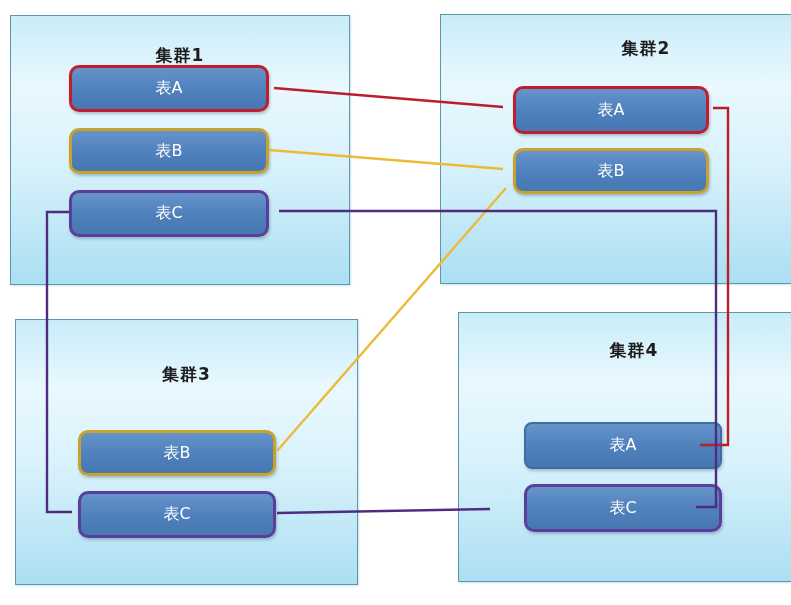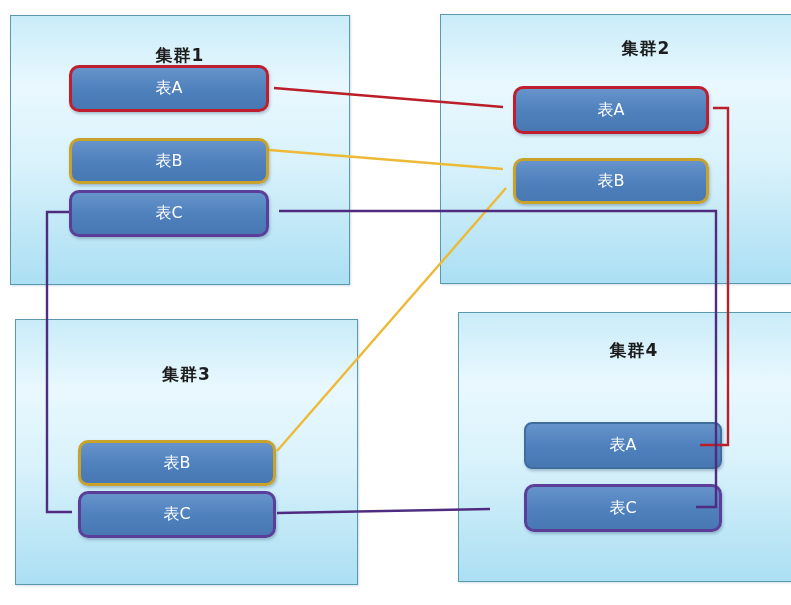--- a/index.html
+++ b/index.html
@@ -19,21 +19,21 @@
     font-size:17px; font-weight:600; color:#1d1d1d; letter-spacing:1px;
   }
   .tbox {
     position:absolute; box-sizing:border-box; border-radius:10px;
     background:linear-gradient(180deg,#6693ca 0%,#4e80bc 55%,#4878b2 100%);
     color:#ffffff; font-size:16px;
     display:flex; align-items:center; justify-content:center;
     box-shadow:1px 2px 3px rgba(60,90,120,0.35);
   }
   .accent-red    { border:3px solid #be1e2d; }
-  .accent-gold   { border:3px solid #c9a22b;margin-top:10px; }
+  .accent-gold   { border:3px solid #c9a22b; }
   .accent-purple { border:3px solid #5b3e99; }
   .accent-blue   { border:2px solid #3e6d9e; border-radius:8px; }
   #wires { position:absolute; left:0; top:0; width:791px; height:605px; pointer-events:none; }
   #wires path { fill:none; stroke-width:2.4px; stroke-linejoin:miter; }
   .wire-red    { stroke:#bb1e28; }
   .wire-gold   { stroke:#edba37; }
   .wire-purple { stroke:#4f2c80; }
 </style>
 </head>
 <body>

